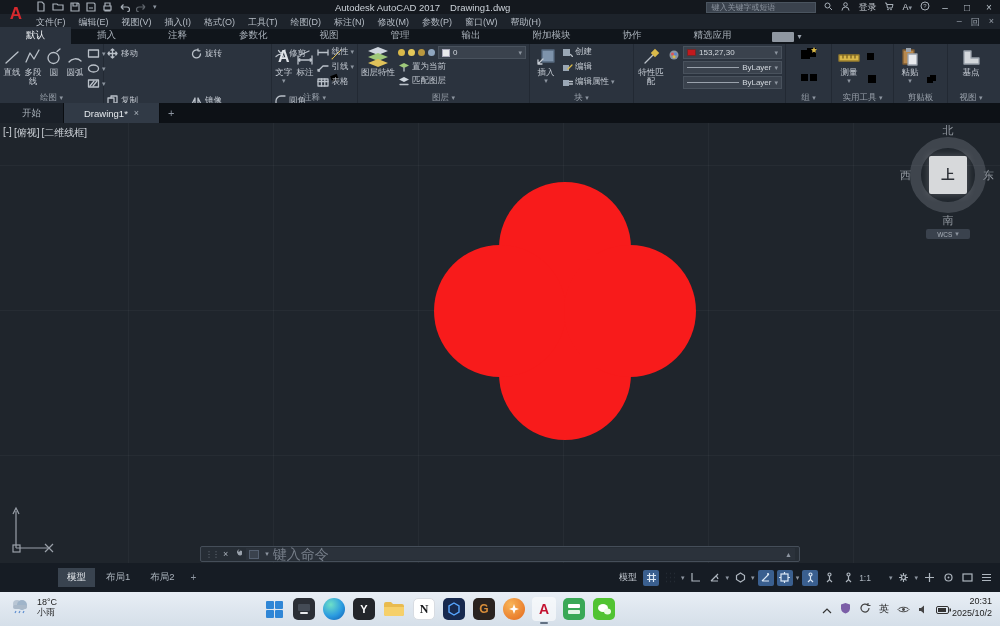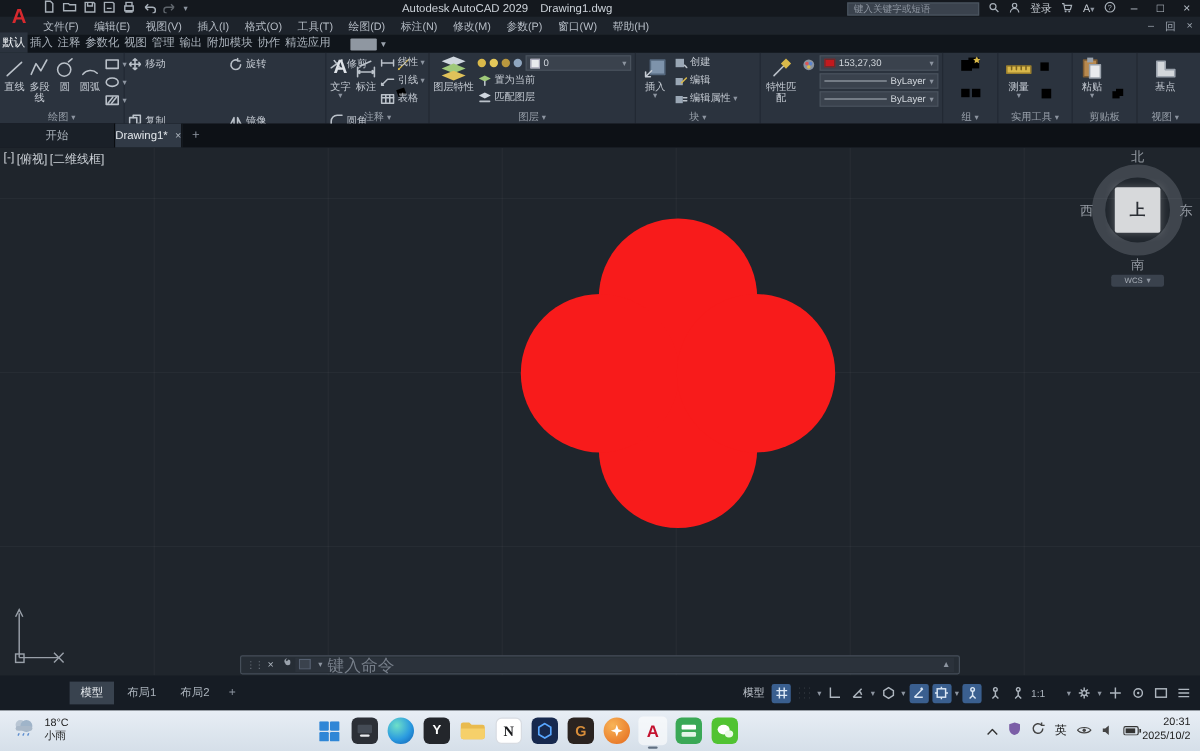--- a/index.html
+++ b/index.html
@@ -19,21 +19,21 @@
   .winbtn { color:#b9c1ca; font-size:10px; width:14px; text-align:center; }
 
   
   .menubar { position:absolute; top:14px; left:0; right:0; height:15px; background:#1d232b; display:flex; align-items:flex-end; }
   .menu-items { display:flex; gap:13px; margin-left:36px; font-size:9px; color:#b6bdc6; }
   .menu-items span { cursor:default; }
   .doc-controls { margin-left:auto; margin-right:6px; display:flex; gap:9px; color:#9aa2ac; font-size:9px; }
 
   
   .ribbontabs { position:absolute; top:29px; left:0; right:0; height:15px; background:#10151b; display:flex; align-items:flex-end; }
-  .rtab { font-size:9.5px; color:#aab2bb; padding:2px 2px; }
+  .rtab { font-size:9.5px; color:#aab2bb; padding:2px 26px; }
   .rtab.active { background:#2b333e; color:#eef1f4; }
   .rtab-extra { margin-left:14px; width:22px; height:10px; background:#8f97a1; border-radius:1px; align-self:center; }
   .rtab-caret { color:#9aa2ac; font-size:8px; align-self:center; margin-left:4px; }
 
   
   .ribbon { position:absolute; top:44px; left:0; right:0; height:59px; background:#2b333e; display:flex; }
   .panel { display:flex; flex-direction:column; border-right:1px solid #222933; }
   .panel-body { flex:1; display:flex; padding:2px 3px 0 3px; gap:3px; }
   .panel-label { height:12px; font-size:8.5px; color:#98a0aa; text-align:center; line-height:12px; white-space:nowrap; }
   .bigbtn { display:flex; flex-direction:column; align-items:center; justify-content:flex-start; width:36px; font-size:8.5px; color:#c6ccd4; text-align:center; line-height:1.05; }
@@ -45,21 +45,21 @@
   .mini { display:flex; align-items:center; gap:2px; font-size:8.5px; color:#c2c8d0; white-space:nowrap; }
   .caret { color:#8d95a0; font-size:7px; }
   .field { display:flex; align-items:center; gap:3px; background:#3a424d; border:1px solid #49525d; height:13px; padding:0 3px; font-size:8px; color:#d3d8de; }
   .field .line { flex:1; height:1px; background:#9aa2ac; }
   .swatch-red { width:9px; height:7px; background:#c2191e; border:1px solid #70282a; }
   .swatch-white { width:8px; height:8px; background:#e8eaec; border:1px solid #aab; }
   .bulb { width:7px; height:7px; border-radius:50%; }
 
   
   .filetabs { position:absolute; top:103px; left:0; right:0; height:20px; background:#0d1116; display:flex; align-items:stretch; }
-  .ftab { display:flex; align-items:center; gap:6px; padding:0 0; font-size:9.5px; color:#a8b0b9; background:#1a2028; border-right:1px solid #0a0d11; }
+  .ftab { display:flex; align-items:center; gap:6px; padding:0 20px; font-size:9.5px; color:#a8b0b9; background:#1a2028; border-right:1px solid #0a0d11; }
   .ftab.active { background:#313a46; color:#e4e8ec; }
   .ftab .x { color:#aab2bb; font-size:9px; }
   .ftab-add { display:flex; align-items:center; padding:0 8px; color:#8d95a0; font-size:11px; }
 
   
   .canvas { position:absolute; top:123px; left:0; right:0; height:440px; background:#1f252c; overflow:hidden; }
   .gridv { position:absolute; top:0; bottom:0; width:1px; background:rgba(255,255,255,0.035); }
   .gridh { position:absolute; left:0; right:0; height:1px; background:rgba(255,255,255,0.035); }
   .vp-label { position:absolute; left:3px; top:3px; font-size:10px; color:#cfd4da; display:flex; gap:2px; }
   .circle { position:absolute; width:132px; height:132px; border-radius:50%; background:#f81b1b; }
@@ -141,21 +141,21 @@
           </svg></span>
       <span><svg width="11" height="9">
             <path d="M2 4h6a2.5 2.5 0 0 1 0 5M2 4l2.5-2.5M2 4l2.5 2.5"></path>
           </svg></span>
       <span><svg width="11" height="9" opacity="0.5">
             <path d="M9 4H3a2.5 2.5 0 0 0 0 5M9 4L6.5 1.5M9 4L6.5 6.5"></path>
           </svg></span>
       <span class="caret">▾</span>
     </div>
     <div class="tb-title">
-      <span>Autodesk AutoCAD 2029</span>
+      <span>Autodesk AutoCAD 2017</span>
       <span>Drawing1.dwg</span>
     </div>
     <div class="tb-right">
       <input class="tb-search" placeholder="键入关键字或短语" style="">
       <span><svg width="9" height="9">
             <circle cx="3.5" cy="3.5" r="2.5" stroke="#a7afb8" fill="none"></circle>
             <path d="M5.5 5.5L8 8" stroke="#a7afb8"></path>
           </svg></span>
       <span><svg width="9" height="9">
             <circle cx="4.5" cy="2.5" r="1.8" stroke="#a7afb8" fill="none"></circle>
@@ -606,21 +606,21 @@
               </svg>
           </span>
           <span>基点</span>
         </div>
       </div>
       <div class="panel-label"><span>视图</span> <span class="caret">▾</span></div>
     </div>
   </div>
 
   <div class="filetabs">
-    <div class="ftab" style="padding:0 38px;">
+    <div class="ftab" style="padding:0 22px;">
         <span>开始</span>
       </div>
     <div class="ftab active">
       <span>Drawing1*</span>
       <span class="x">×</span>
     </div>
     <div class="ftab-add">+</div>
   </div>
 
   <div class="canvas">

